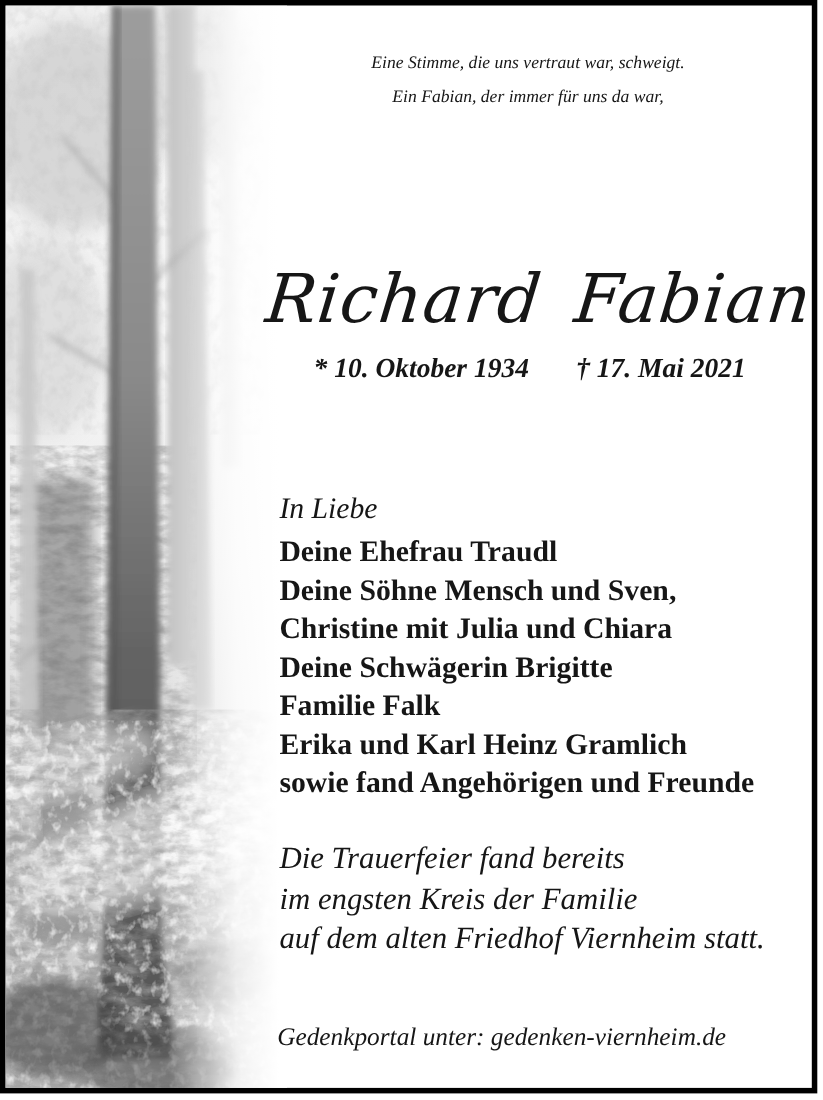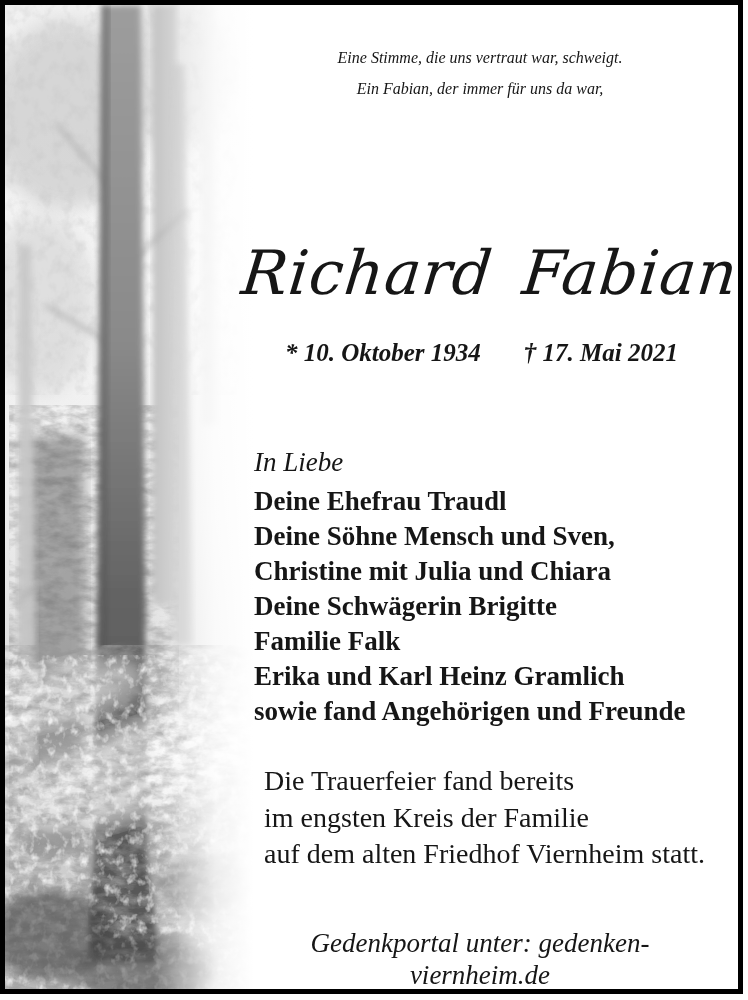--- a/index.html
+++ b/index.html
@@ -27,39 +27,39 @@
     text-align:center;font-style:italic;font-size:16px;line-height:31px;
   }
   .name{
     position:absolute;top:234px;left:-10px;width:476px;margin:0;
     text-align:center;font-style:italic;font-weight:500;
     font-family:"DejaVu Serif","Liberation Serif",serif;
     font-size:61px;line-height:1.12;letter-spacing:1px;word-spacing:10px;
     transform:skewX(-6deg);white-space:nowrap;
   }
   .dates{
-    position:absolute;top:332px;left:0;width:100%;box-sizing:border-box;
+    position:absolute;top:315px;left:0;width:100%;box-sizing:border-box;
     padding:0 30px 0 33px;display:flex;justify-content:space-between;
     font-style:italic;font-weight:bold;font-size:25px;line-height:31px;
   }
   .salutation{
     position:absolute;top:441px;left:2px;
     font-style:italic;font-size:27px;line-height:32px;text-align:center;
   }
   .mourners{
     position:absolute;top:479px;left:2px;
     font-weight:bold;font-size:27px;line-height:35px;
   }
   .funeral{
-    position:absolute;top:758px;left:12px;
-    font-size:28px;line-height:36.5px;
+    position:absolute;top:758px;left:2px;
+    font-style:italic;font-size:28px;line-height:36.5px;
   }
   .portal{
-    position:absolute;top:922px;left:0;width:100%;text-align:center;
-    font-style:italic;font-size:27px;line-height:32px;
+    position:absolute;top:922px;left:0;width:100%;text-align:left;
+    font-style:italic;font-size:23px;line-height:32px;
   }
 </style>
 </head>
 <body>
 
 <div class="card">
 
   <div class="photo-wrap">
     <svg width="256" height="984" viewBox="0 0 256 984" xmlns="http://www.w3.org/2000/svg">
       <defs>

